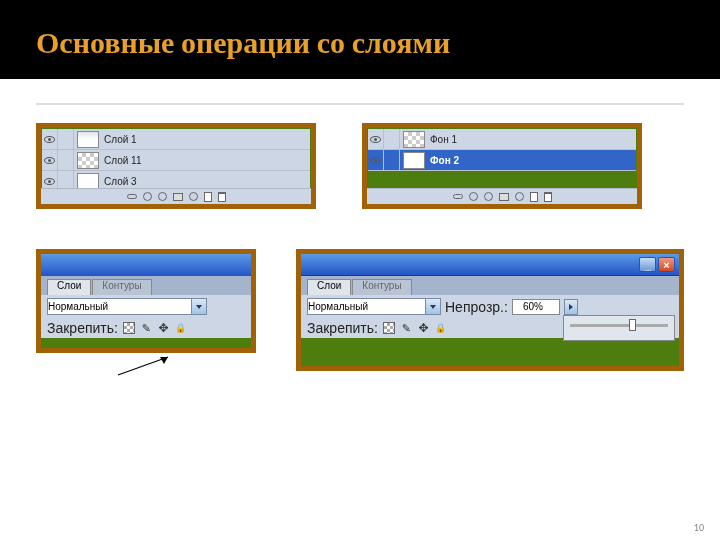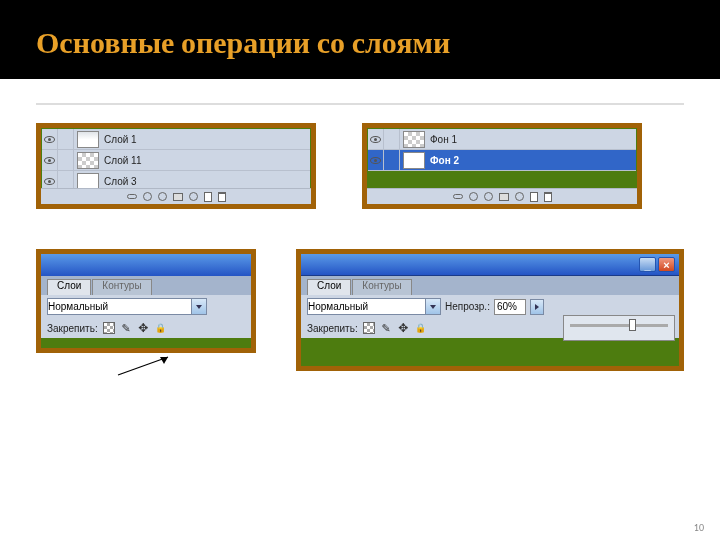--- a/index.html
+++ b/index.html
@@ -37,22 +37,22 @@
 .winbtn{width:17px;height:15px;background:linear-gradient(to bottom,#c8dcf4,#6898d8);border:1px solid #2454b0;border-radius:2px;margin-left:2px;display:flex;align-items:center;justify-content:center;color:#fff;font-size:11px;font-weight:bold}
 .winbtn.red{background:linear-gradient(to bottom,#f09880,#d04820)}
 .tabbar{height:19px;display:flex;align-items:flex-end;padding-left:6px;background:#a4b4cc;gap:1px}
 .tab{padding:2px 9px 7px;background:#d4dae4;border:1px solid #888;border-bottom:none;font-size:10px;height:16px;display:flex;align-items:center}
 .tab.active{background:#e0e5ec;font-weight:normal}
 .tab.inactive{background:#b8c4d4;color:#666}
 .optrow{display:flex;align-items:center;height:23px;padding:0 6px;gap:4px;background:#cdd6e4}
 .combo{height:17px;border:1px solid #7a8aa4;background:#fff;display:flex;align-items:center;font-size:10px;position:relative}
 .combo-arr{position:absolute;right:0;top:0;bottom:0;width:15px;background:linear-gradient(to bottom,#d8e8f8,#a0c4e8);border-left:1px solid #7a8aa4;display:flex;align-items:center;justify-content:center}
 .combo-arr::after{content:"";border-left:3px solid transparent;border-right:3px solid transparent;border-top:4px solid #335}
-.lbl{font-size:10px;color:#222}
-.numfld{width:32px;height:16px;border:1px solid #888;background:#fff;font-size:10px;padding-left:2px;display:flex;align-items:center}
+.lbl{font-size:14px;color:#222}
+.numfld{width:48px;height:16px;border:1px solid #888;background:#fff;font-size:10px;padding-left:10px;display:flex;align-items:center}
 .playbtn{width:14px;height:16px;background:linear-gradient(to bottom,#d8e8f8,#a0c4e8);border:1px solid #7a8aa4;display:flex;align-items:center;justify-content:center}
 .playbtn::after{content:"";border-top:3px solid transparent;border-bottom:3px solid transparent;border-left:4px solid #335}
 .lockrow{display:flex;align-items:center;height:20px;padding:0 6px;gap:5px;background:#cdd6e4}
 .lockic{width:13px;height:13px;display:flex;align-items:center;justify-content:center}
 .ch-sm{width:12px;height:12px;background:repeating-conic-gradient(#aaa 0 25%,#fff 0 50%) 0 0/6px 6px;border:1px solid #666}
 .brush-sm{width:11px;height:11px;position:relative}
 .brush-sm::after{content:"✎";font-size:11px;color:#333}
 .move-sm{font-size:12px;color:#333}
 .lock-sm::after{content:"🔒";font-size:9px}
 .slider-pop{position:absolute;background:#e0e6ee;border:1px solid #888;width:112px;height:26px;top:20px;right:4px;padding:8px 6px}

